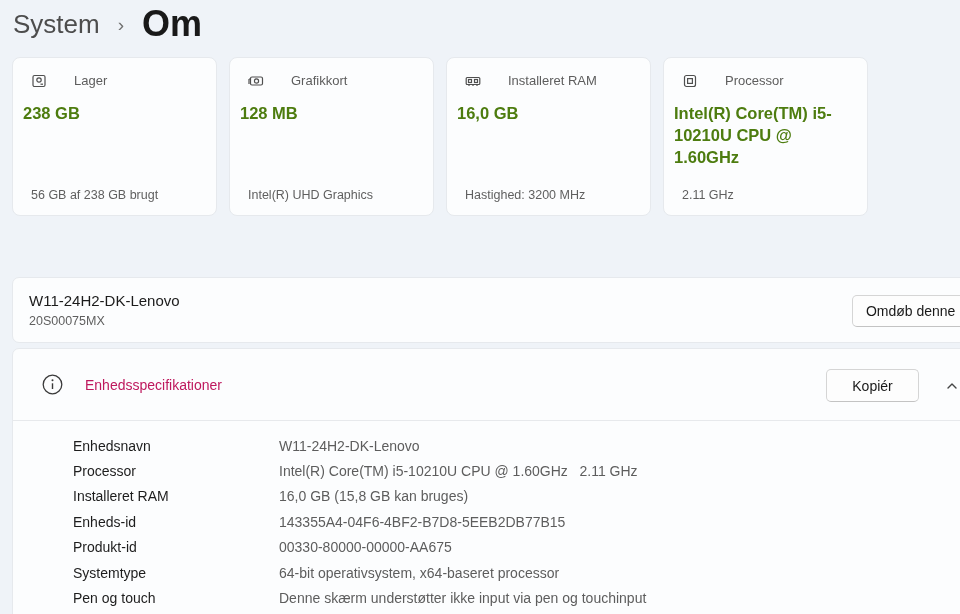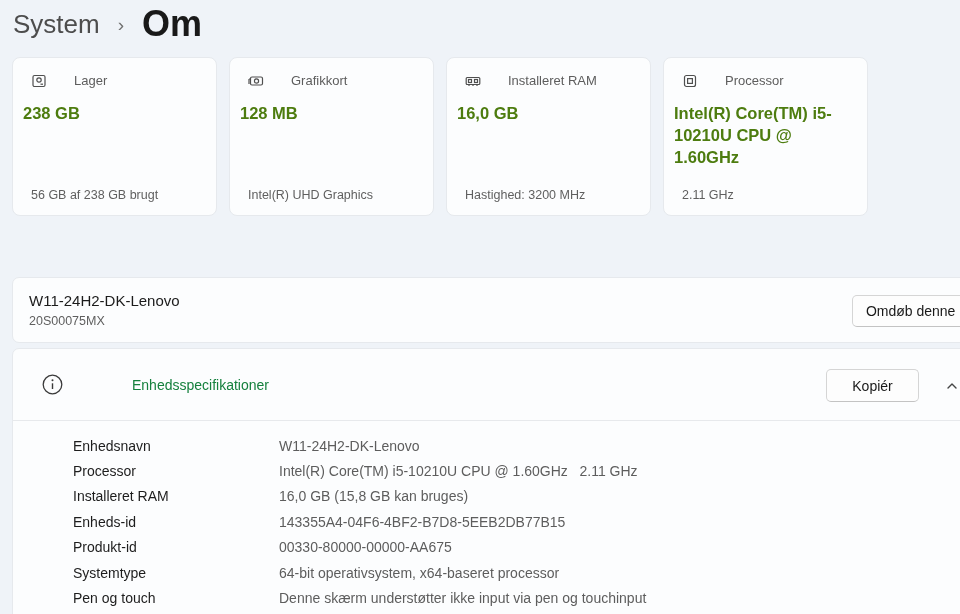--- a/index.html
+++ b/index.html
@@ -30,21 +30,21 @@
 
   .btn { position:absolute; display:flex; align-items:center; justify-content:center;
          background:#fdfdfd; border:1px solid #d5d5d5; border-bottom-color:#c3c3c3;
          border-radius:5px; font-size:14px; color:#191919; cursor:pointer; }
   .rename-btn { left:799px; top:17px; width:136px; height:32px;margin-left:40px; }
 
   
   .spec-panel { top:348px; height:300px; }
   .spec-header { position:absolute; left:0; top:0; width:100%; height:71px; }
   .info-icon { position:absolute; left:29px; top:25px; }
-  .spec-title { position:absolute; left:72px; top:28px; font-size:14px; color:#15803d;margin-left:47px; }
+  .spec-title { position:absolute; left:72px; top:28px; font-size:14px; color:#be185d; }
   .copy-btn { left:813px; top:20px; width:93px; height:33px; }
   .chevron-btn { position:absolute; left:926px; top:24px; width:26px; height:26px; display:flex; align-items:center; justify-content:center; cursor:pointer; }
   .spec-divider { position:absolute; left:0; top:71px; width:100%; height:1px; background:#e7e9ec; }
   .spec-body { position:absolute; left:60px; top:84px; }
   .spec-row { display:flex; height:25.4px; align-items:center;gap:26px; }
   .spec-label { width:180px; font-size:14px; color:#1d1d1d; }
   .spec-value { font-size:14px; color:#5d5d5d; white-space:pre-wrap; }
 
   svg { display:block; }
 </style>

